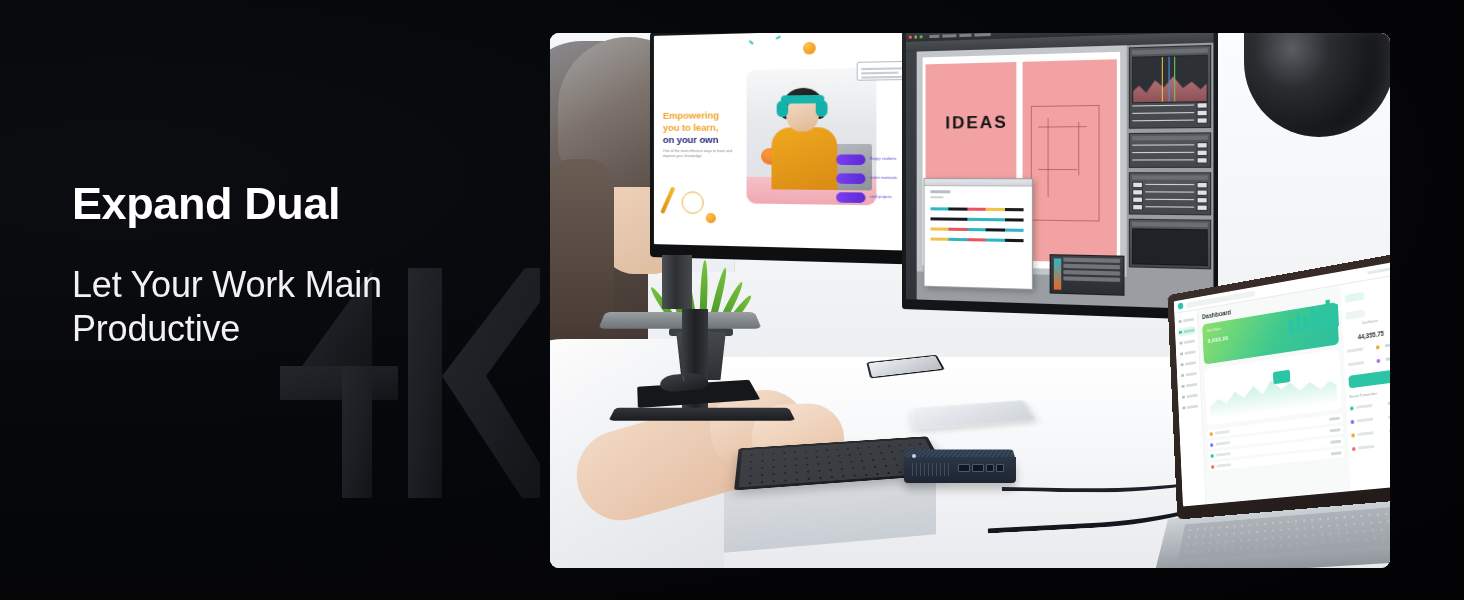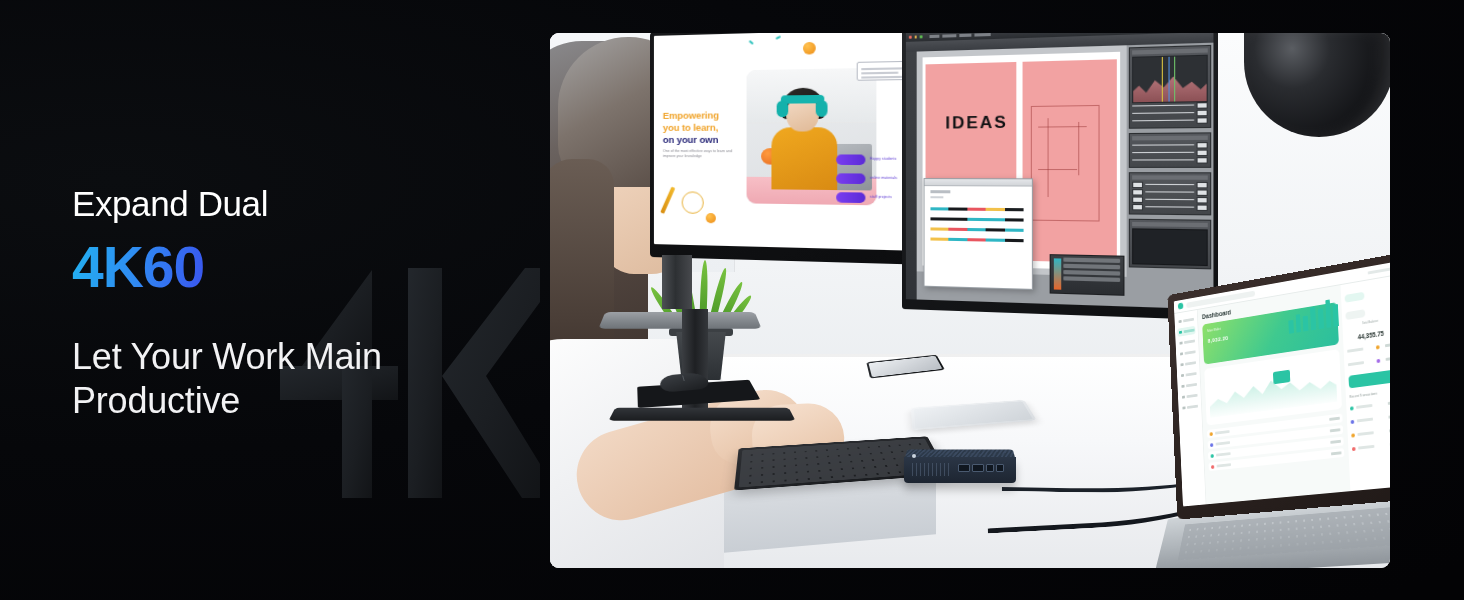--- a/index.html
+++ b/index.html
@@ -32,23 +32,23 @@
   .watermark svg { display:block; width:100%; height:100%; }
 
   
   .copy {
     position:absolute;
     left:72px; top:176px;
     width:480px;
     z-index:3;
   }
   .headline-1 {
-    font-size:35px;
+    font-size:45px;
     line-height:55px;
-    font-weight:normal;
+    font-weight:bold;
     color:#ffffff;
     letter-spacing:-0.4px;
   }
   .headline-2 {
     font-size:57px;
     line-height:72px;
     font-weight:bold;
     letter-spacing:-1px;
     background:linear-gradient(100deg,#22b2f0 0%,#2f8bf2 48%,#3a54ef 100%);
     -webkit-background-clip:text;
@@ -659,21 +659,20 @@
       <rect x="0" y="98" width="118" height="34" fill="url(#wmg)"></rect>
       <rect x="62" y="98" width="30" height="132" fill="url(#wmg)"></rect>
 
       <rect x="128" y="0" width="34" height="230" fill="url(#wmg)"></rect>
       <path d="M162 108 L245 0 L260 0 L260 34 L206 108 L260 196 L260 230 L242 230 Z" fill="url(#wmg)"></path>
     </svg>
   </div>
 
   <div class="copy">
     <div class="headline-1">Expand Dual</div>
-    <div class="headline-2">4K60</div>
     <div class="subhead">Let Your Work Main Productive</div>
   </div>
 
   <div class="photo">
     <div class="photo-scene">
 
       <div class="wall">
         <div class="wall-panel"></div>
         <div class="wall-shelf"></div>
       </div>

